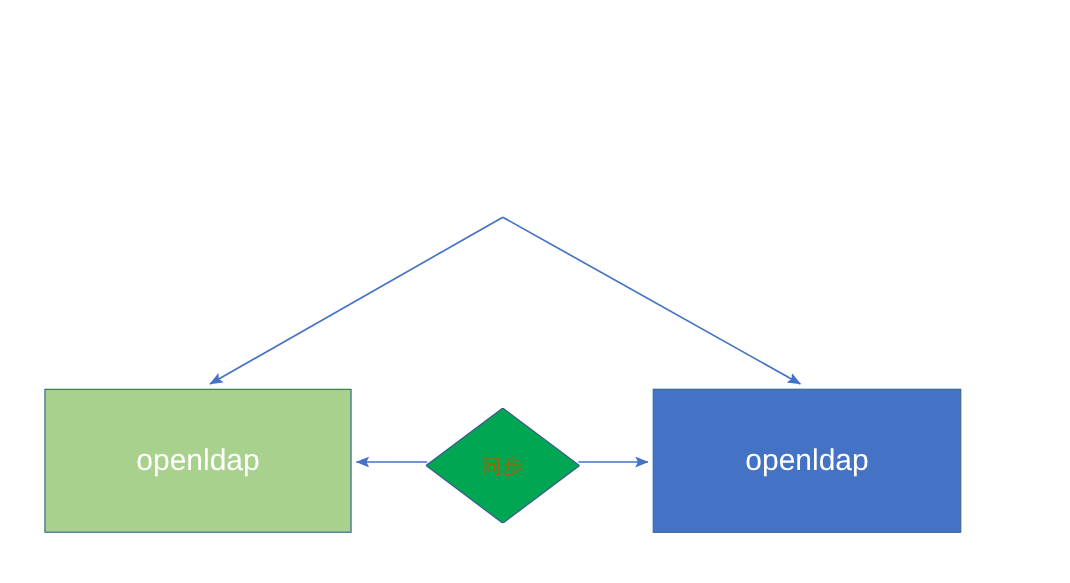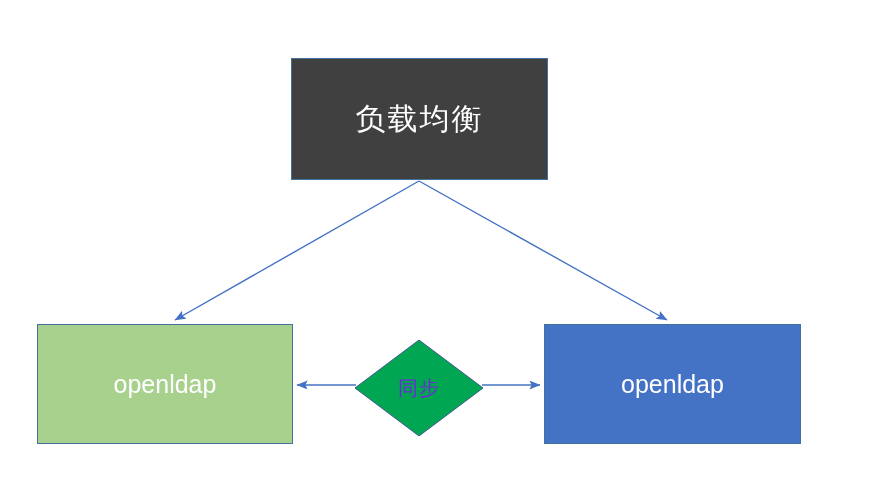--- a/index.html
+++ b/index.html
@@ -74,22 +74,22 @@
   
   #sync-node {
     left: 355px;
     top: 340px;
     width: 128px;
     height: 96px;
   }
   #sync-node .diamond-label {
     position: relative;
     z-index: 2;
-    font-size: 20px;
-    color: #6d28d9;
+    font-size: 17px;
+    color: #a16207;
     letter-spacing: 1px;
   }
   #sync-node .diamond-shape {
     position: absolute;
     left: 0;
     top: 0;
     width: 100%;
     height: 100%;
     z-index: 1;
   }
@@ -117,23 +117,20 @@
 
     <line x1="419" y1="181" x2="175" y2="320" stroke="#4472C4" stroke-width="1.4" marker-end="url(#arrow-blue)"></line>
 
     <line x1="419" y1="181" x2="667" y2="320" stroke="#4472C4" stroke-width="1.4" marker-end="url(#arrow-blue)"></line>
 
     <line x1="356" y1="385" x2="297" y2="385" stroke="#4472C4" stroke-width="1.4" marker-end="url(#arrow-blue)"></line>
 
     <line x1="482" y1="385" x2="540" y2="385" stroke="#4472C4" stroke-width="1.4" marker-end="url(#arrow-blue)"></line>
   </svg>
 
-  <div class="node" id="lb-node">
-    <span class="node-label">负载均衡</span>
-  </div>
 
   <div class="node" id="ldap-left-node">
     <span class="node-label">openldap</span>
   </div>
 
   <div class="node" id="ldap-right-node">
     <span class="node-label">openldap</span>
   </div>
 
   <div class="node" id="sync-node">

